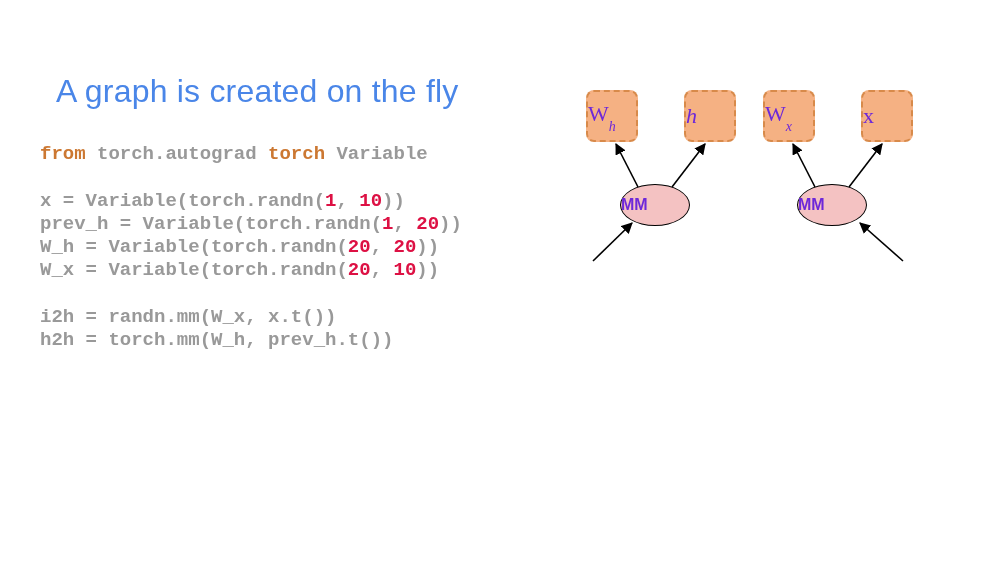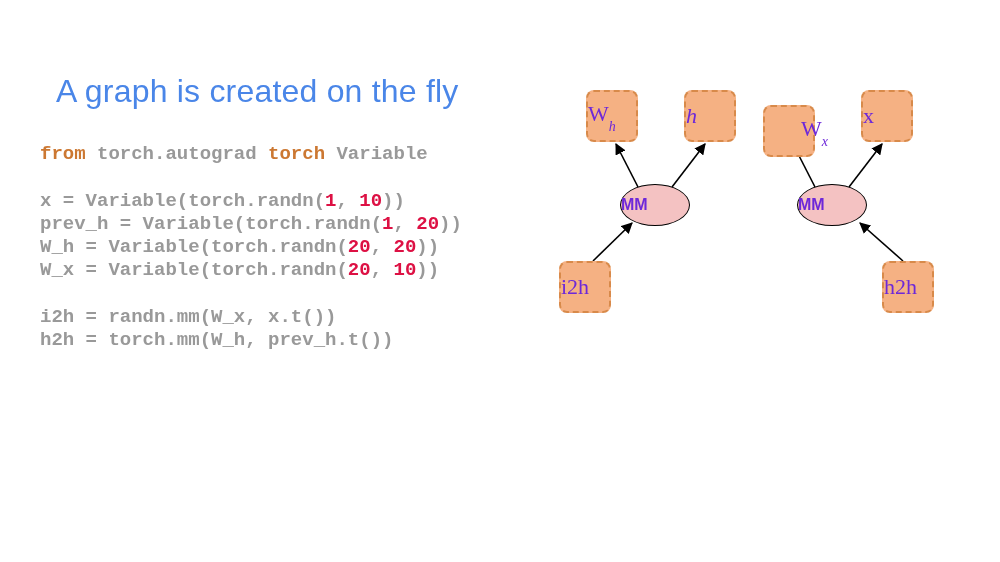--- a/index.html
+++ b/index.html
@@ -122,35 +122,29 @@
       <line x1="343" y1="176" x2="300" y2="138" stroke="#000" stroke-width="1.6" marker-end="url(#arrow)"></line>
     </svg>
 
     <div class="node tensor" style="left:26px; top:5px;">
       <span><span>W</span><span class="sub">h</span></span>
     </div>
     <div class="node tensor" style="left:124px; top:5px;">
       <span class="ital">h</span>
     </div>
 
-    <div class="node tensor" style="left:203px; top:20px;padding-left:36px;">
+    <div class="node tensor" style="left:203px; top:5px;">
       <span><span>W</span><span class="sub">x</span></span>
     </div>
     <div class="node tensor" style="left:301px; top:5px;">
       <span>x</span>
     </div>
 
     <div class="node op" style="left:60px; top:99px;">
       <span>MM</span>
     </div>
     <div class="node op" style="left:237px; top:99px;">
       <span>MM</span>
     </div>
 
-    <div class="node tensor" style="left:-1px; top:176px;">
-      <span>i2h</span>
-    </div>
-    <div class="node tensor" style="left:322px; top:176px;">
-      <span>h2h</span>
-    </div>
   </div>
 
 </div>
 
 </body></html>

